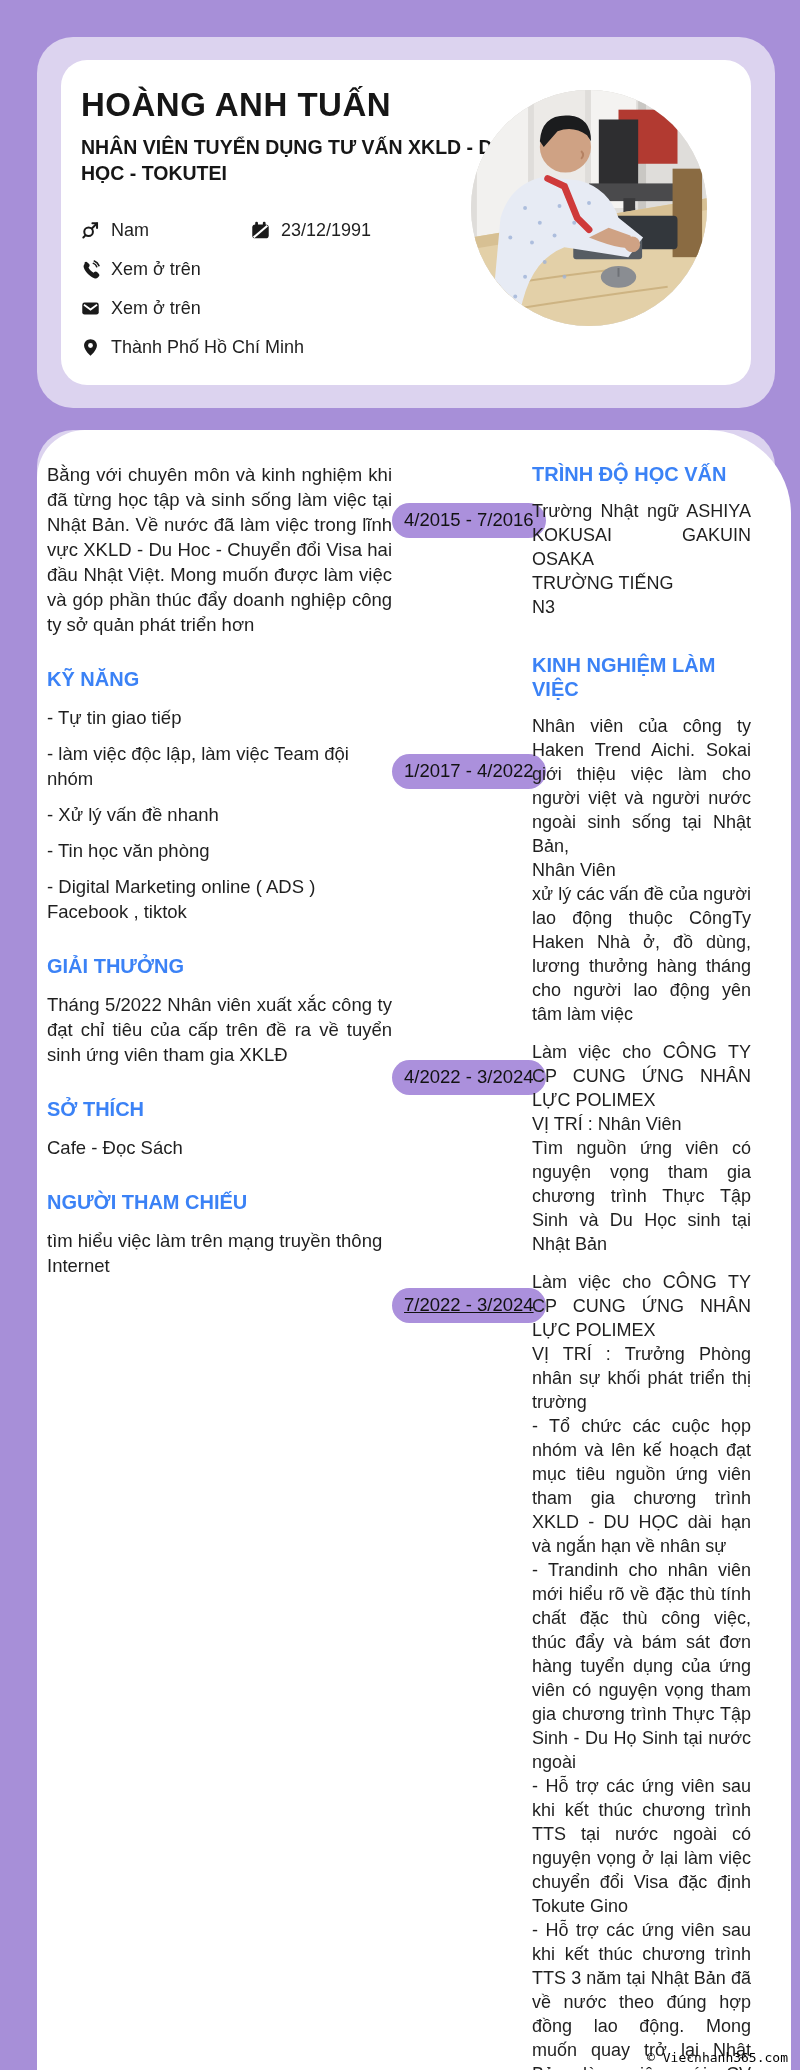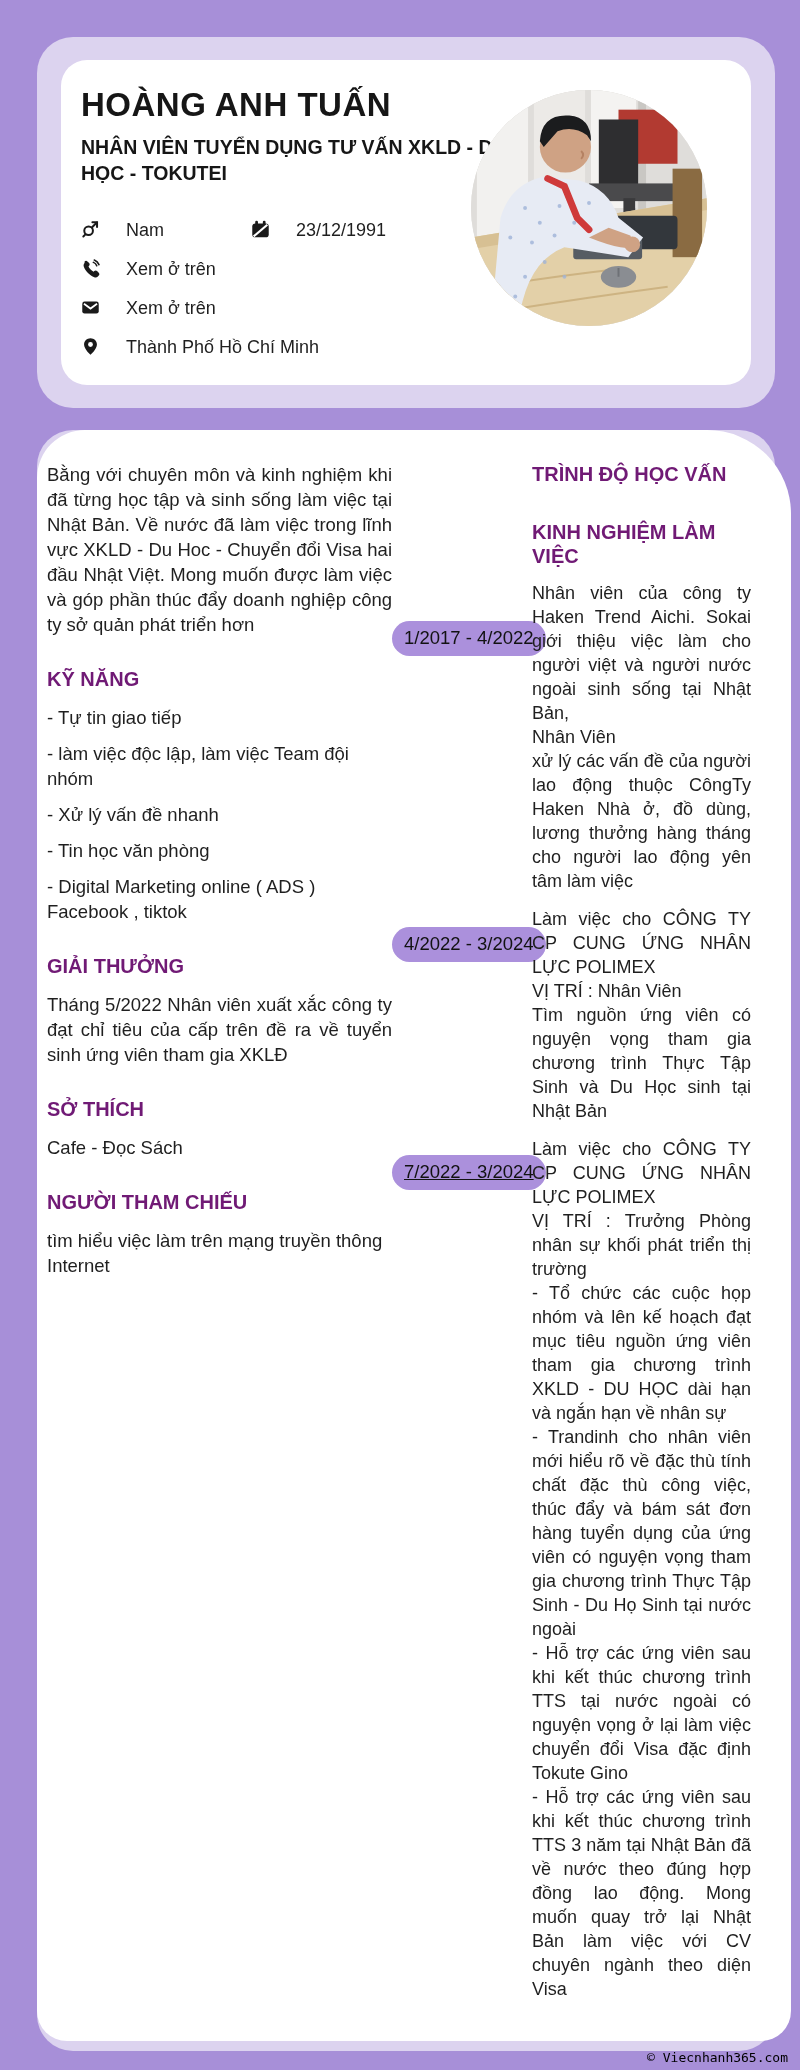--- a/index.html
+++ b/index.html
@@ -8,36 +8,36 @@
 
   
   .card1{position:absolute;left:37px;top:37px;width:738px;height:371px;
          background:#dcd3ef;border-radius:36px;box-sizing:border-box;}
   .card1-inner{position:absolute;left:24px;top:23px;right:24px;bottom:23px;
          background:#ffffff;border-radius:26px;padding:14px 0 0 20px;box-sizing:border-box;}
   .name{font-size:33px;font-weight:700;letter-spacing:.5px;margin:12px 0 0;color:#161616;}
   .job-title{font-size:19.5px;font-weight:700;width:450px;line-height:26px;margin-top:10px;color:#161616;}
   .info-list{margin-top:34px;}
   .info-row{display:flex;align-items:center;margin-bottom:18px;font-size:18px;}
-  .info-item{display:flex;align-items:flex-start;gap:26px;}
+  .info-item{display:flex;align-items:center;gap:11px;}
   .info-item.w{width:170px;}
   .ic{width:19px;height:19px;flex-shrink:0;display:inline-block;}
   .photo{position:absolute;right:44px;top:30px;width:236px;height:236px;border-radius:50%;
          overflow:hidden;background:#e3e1de;}
 
   
   .card2{position:absolute;left:37px;top:430px;width:754px;}
   .card2::before{content:"";position:absolute;left:0;top:0;width:738px;height:calc(100% + 10px);
          background:#dcd3ef;border-radius:36px;}
   .card2-inner{position:relative;background:#ffffff;border-radius:48px 84px 30px 30px;
          min-height:1606px;display:flex;padding:32px 0 26px 10px;box-sizing:border-box;}
   .col-left{width:345px;flex-shrink:0;font-size:18.5px;line-height:25px;}
   .col-right{flex:1;padding-right:40px;font-size:18px;line-height:24px;}
   .just{text-align:justify;}
-  h2{font-size:20px;font-weight:700;margin:30px 0 13px;color:#701a75;}
+  h2{font-size:20px;font-weight:700;margin:30px 0 13px;color:#3b82f6;}
   h2.first{margin-top:0;}
   .skill{margin-bottom:11px;}
   .rh{margin-left:140px;}
   .r-row{display:flex;margin-bottom:14px;}
   .badge-cell{width:140px;flex-shrink:0;}
   .r-body{flex:1;}
   .r-body p{margin:0;}
   .badge{display:inline-block;background:#ab90dc;color:#121212;border-radius:18px;
          padding:5px 12px 6px;font-size:18.5px;white-space:nowrap;}
   .mt-edu{margin-top:4px;} .mt-e1{margin-top:40px;} .mt-e2{margin-top:20px;} .mt-e3{margin-top:18px;text-decoration:underline;}
@@ -184,20 +184,30 @@
         <h2>SỞ THÍCH</h2>
         <p style="margin:0;">Cafe - Đọc Sách</p>
 
         <h2>NGƯỜI THAM CHIẾU</h2>
         <p style="margin:0;">tìm hiểu việc làm trên mạng truyền thông Internet</p>
       </div>
 
       <div class="col-right">
 
         <h2 class="rh first">TRÌNH ĐỘ HỌC VẤN</h2>
+        <div class="r-row">
+          <div class="badge-cell">
+            <span class="badge mt-edu">4/2015 - 7/2016</span>
+          </div>
+          <div class="r-body">
+            <p class="just">Trường Nhật ngữ ASHIYA KOKUSAI GAKUIN OSAKA</p>
+            <p>TRƯỜNG TIẾNG</p>
+            <p>N3</p>
+          </div>
+        </div>
 
         <h2 class="rh gap-head">KINH NGHIỆM LÀM VIỆC</h2>
 
         <div class="r-row">
           <div class="badge-cell">
             <span class="badge mt-e1">1/2017 - 4/2022</span>
           </div>
           <div class="r-body">
             <p class="just">Nhân viên của công ty Haken Trend Aichi. Sokai giới thiệu việc làm cho người việt và người nước ngoài sinh sống tại Nhật Bản,</p>
             <p>Nhân Viên</p>

